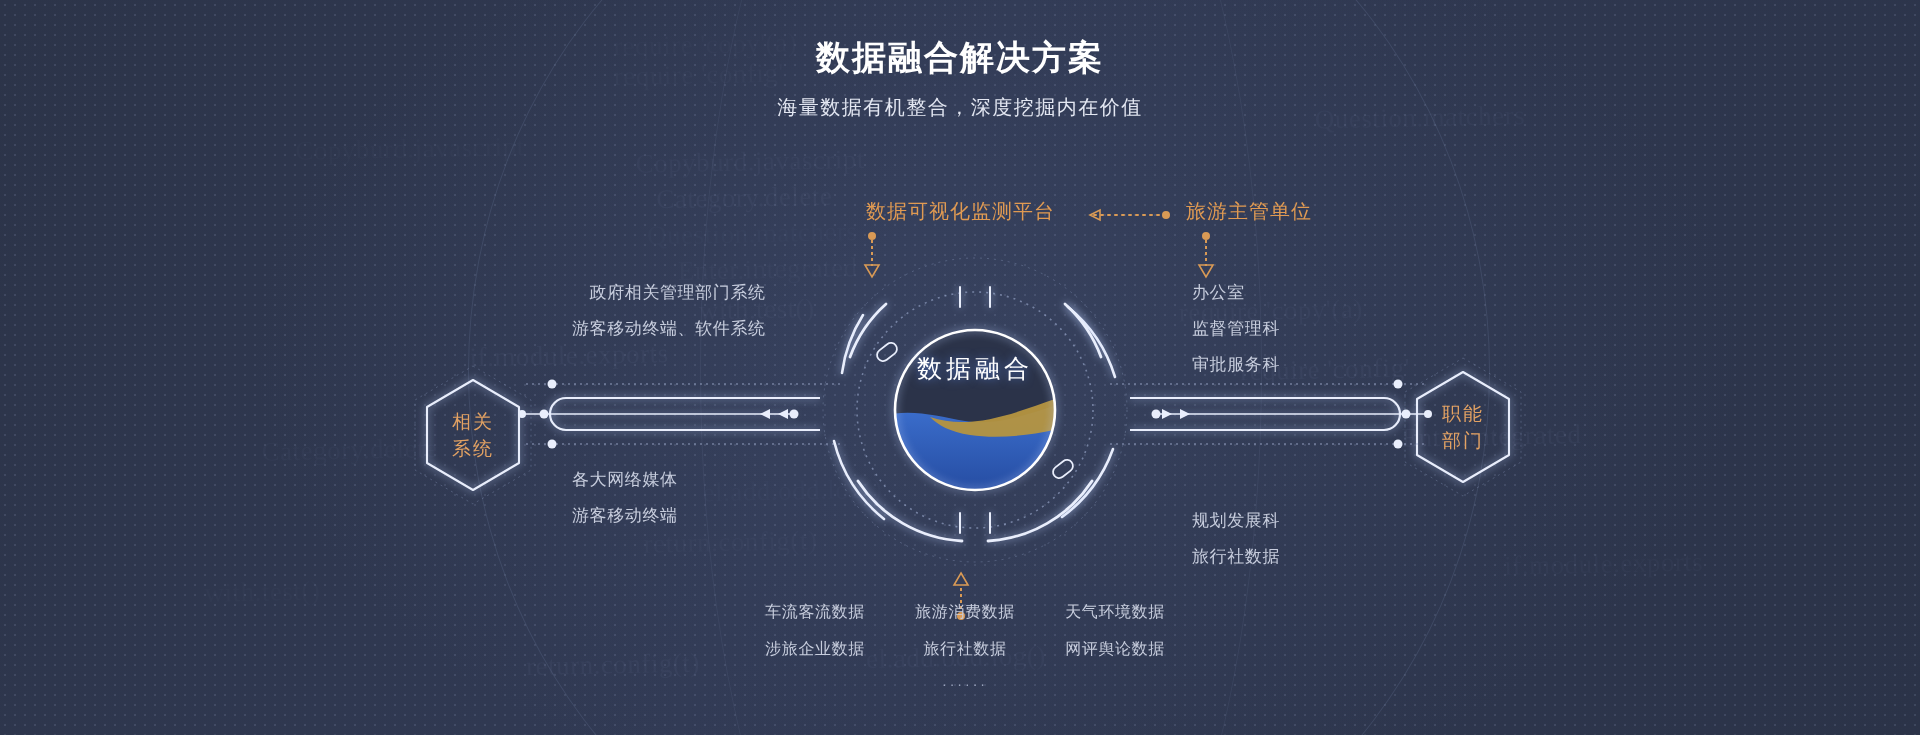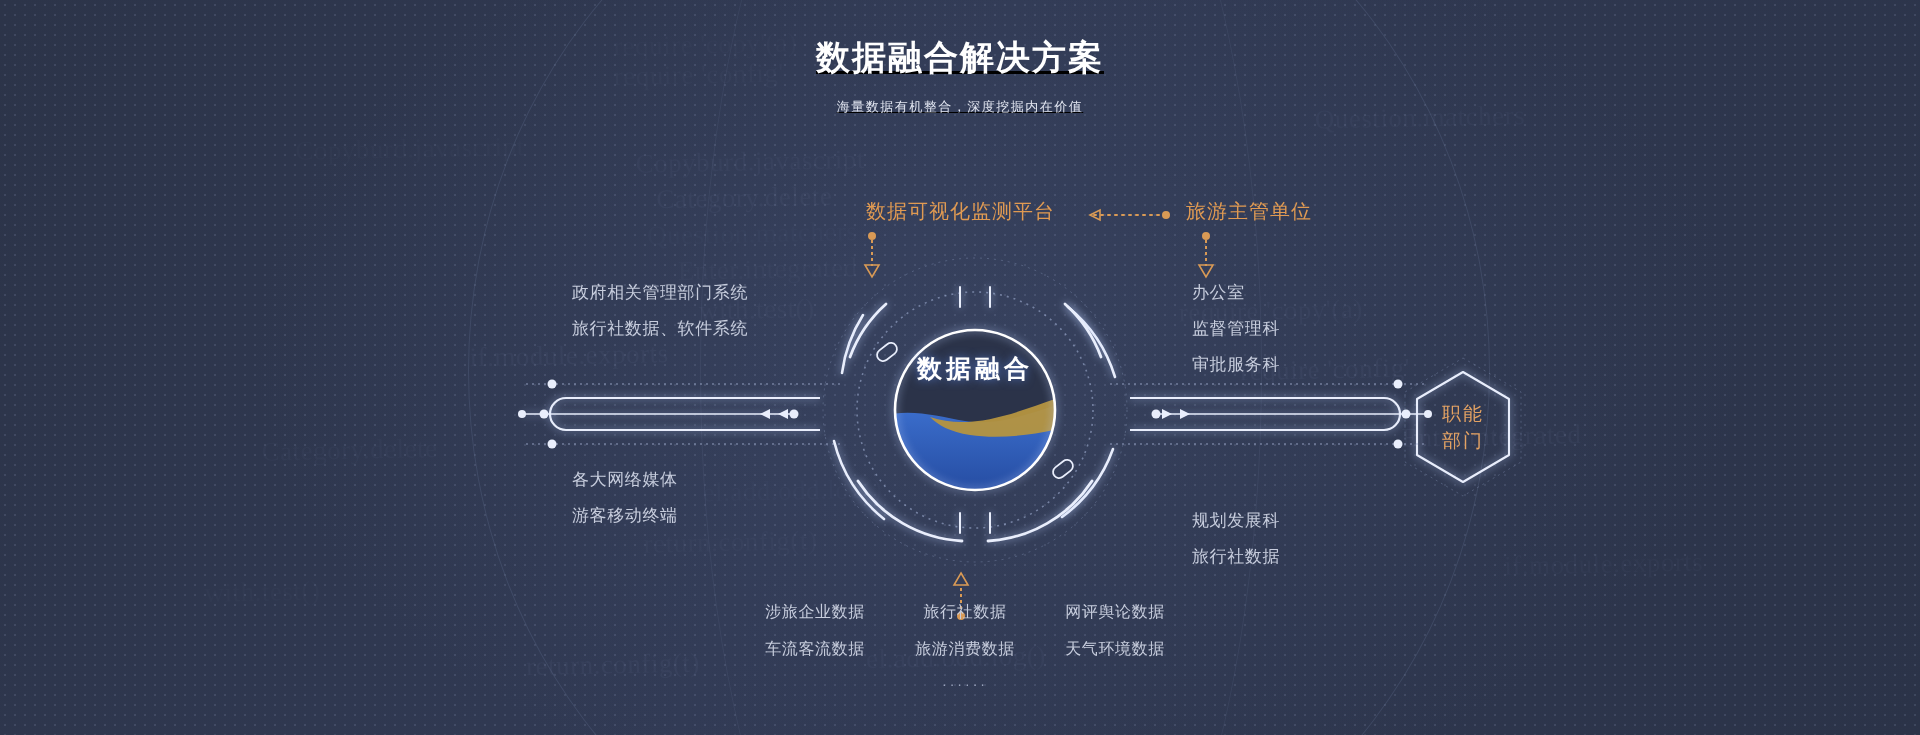--- a/index.html
+++ b/index.html
@@ -43,27 +43,27 @@
   }
   .bg-ellipse2{
     position:absolute;
     left:700px;top:-340px;width:560px;height:1420px;
     border-left:1px solid rgba(146,160,198,.10);
     border-right:1px solid rgba(146,160,198,.10);
     border-radius:50%;
   }
 
   
-  .head{position:absolute;left:0;right:0;top:34px;text-align:center;text-decoration:underline;}
+  .head{position:absolute;left:0;right:0;top:34px;text-align:center;}
   .title{
     color:#ffffff;font-size:34px;font-weight:bold;letter-spacing:2px;
     line-height:46px;
   }
   .subtitle{
-    color:#e3e7f2;font-size:13px;letter-spacing:1.5px;margin-top:12px;line-height:30px;
+    color:#e3e7f2;font-size:20px;letter-spacing:1.5px;margin-top:12px;line-height:30px;
     font-weight:normal;
   }
 
   
   .top-label{
     position:absolute;color:#e09a52;font-size:20px;letter-spacing:1px;white-space:nowrap;
   }
   #lbl-platform{left:866px;top:198px;}
   #lbl-authority{left:1186px;top:198px;}
 
@@ -110,21 +110,21 @@
   .hex-label{
     position:absolute;inset:0;display:flex;flex-direction:column;
     align-items:center;justify-content:center;
     color:#e3a263;font-size:19px;line-height:27px;letter-spacing:2px;
   }
 
   
   #center{position:absolute;left:810px;top:245px;width:330px;height:330px;}
   .center-label{
     position:absolute;left:0;right:0;top:106px;text-align:center;
-    color:#ffffff;font-size:25px;font-weight:bold;letter-spacing:4px;line-height:35px;
+    color:#ffffff;font-size:25px;font-weight:normal;letter-spacing:4px;line-height:35px;
     text-shadow:0 0 10px rgba(90,130,220,.8);
     z-index:6;
   }
 
   svg{display:block;overflow:visible;}
   .glow{filter:drop-shadow(0 0 4px rgba(190,210,255,.75));}
 </style>
 </head>
 <body>
 
@@ -170,50 +170,60 @@
   <div class="v-conn" style="left:955px;top:572px;height:50px;">
     <svg style="position:absolute;left:-2px;top:0;" width="16" height="14">
       <polygon points="8,1 15,13 1,13" fill="none" stroke="#d99a55" stroke-width="1.6"></polygon>
     </svg>
     <div class="line" style="top:16px;height:24px;"></div>
     <div class="dot" style="top:40px;"></div>
   </div>
 
   <div class="side-text" id="left-top">
     <div>政府相关管理部门系统</div>
-    <div>旅行社数据、软件系统</div>
+    <div>游客移动终端、软件系统</div>
   </div>
   <div class="side-text" id="left-bottom">
     <div>各大网络媒体</div>
     <div>游客移动终端</div>
   </div>
   <div class="side-text" id="right-top">
     <div>办公室</div>
     <div>监督管理科</div>
     <div>审批服务科</div>
   </div>
   <div class="side-text" id="right-bottom">
     <div>规划发展科</div>
     <div>旅行社数据</div>
   </div>
 
   <div id="bottom-grid">
     <div class="row">
+      <div class="cell">车流客流数据</div>
+      <div class="cell">旅游消费数据</div>
+      <div class="cell">天气环境数据</div>
+    </div>
+    <div class="row">
       <div class="cell">涉旅企业数据</div>
       <div class="cell">旅行社数据</div>
       <div class="cell">网评舆论数据</div>
     </div>
-    <div class="row">
-      <div class="cell">车流客流数据</div>
-      <div class="cell">旅游消费数据</div>
-      <div class="cell">天气环境数据</div>
-    </div>
     <div class="ellipsis">······</div>
   </div>
 
+  <div class="hexwrap" id="hex-left">
+    <svg width="150" height="150" viewBox="0 0 150 150">
+      <polygon points="75,6 133,40 133,110 75,144 17,110 17,40" fill="none" stroke="rgba(150,164,200,.33)" stroke-width="1" stroke-dasharray="2,4"></polygon>
+      <polygon class="glow" points="75,20 121,47 121,103 75,130 29,103 29,47" fill="none" stroke="#e9eefc" stroke-width="2.1" stroke-linejoin="round"></polygon>
+    </svg>
+    <div class="hex-label">
+      <span>相关</span>
+      <span>系统</span>
+    </div>
+  </div>
 
   <div class="hexwrap" id="hex-right">
     <svg width="150" height="150" viewBox="0 0 150 150">
       <polygon points="75,6 133,40 133,110 75,144 17,110 17,40" fill="none" stroke="rgba(150,164,200,.33)" stroke-width="1" stroke-dasharray="2,4"></polygon>
       <polygon class="glow" points="75,20 121,47 121,103 75,130 29,103 29,47" fill="none" stroke="#e9eefc" stroke-width="2.1" stroke-linejoin="round"></polygon>
     </svg>
     <div class="hex-label">
       <span>职能</span>
       <span>部门</span>
     </div>

